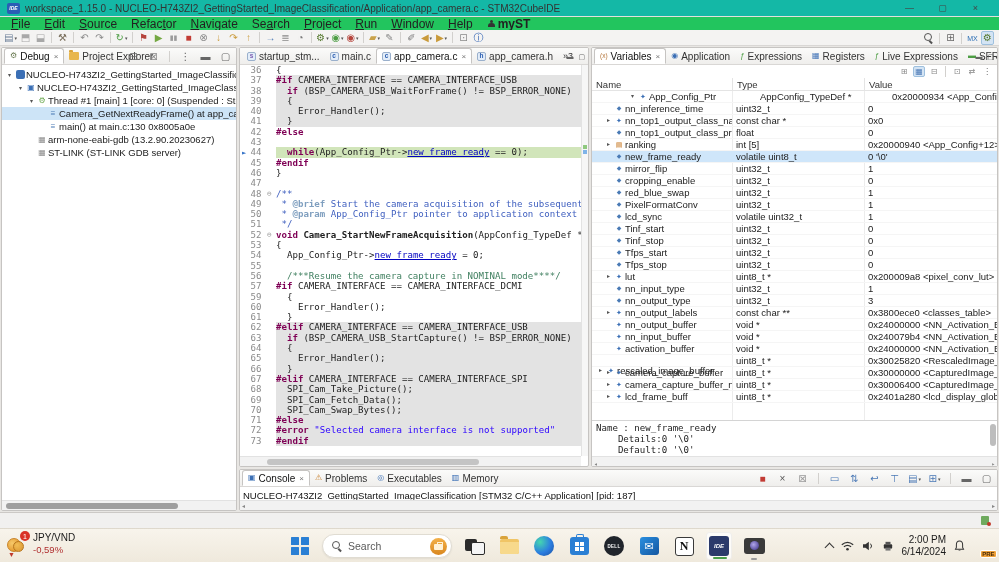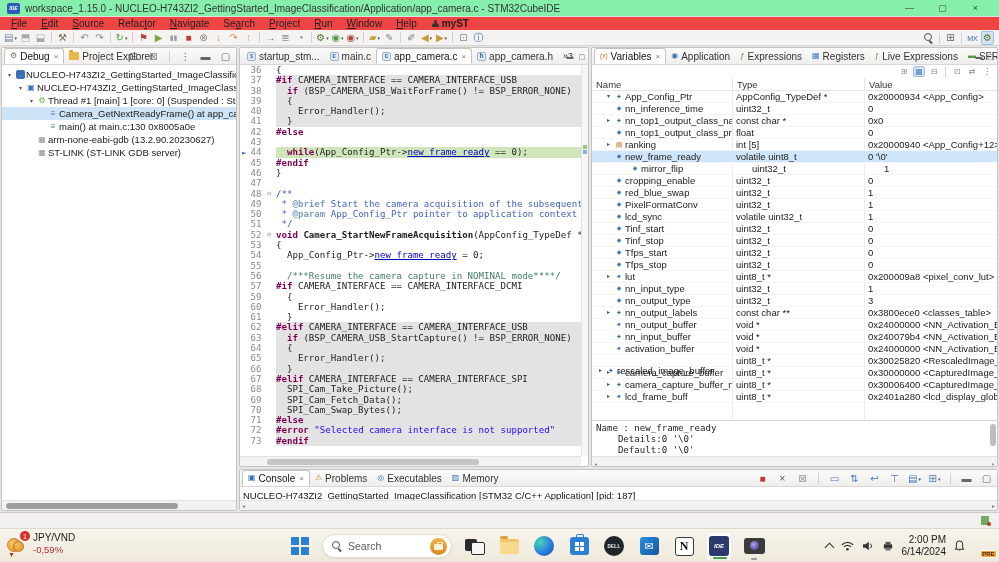--- a/index.html
+++ b/index.html
@@ -1,28 +1,28 @@
 <!DOCTYPE html>
 <html><head>
 <meta charset="utf-8">
 <style>
   *{margin:0;padding:0;box-sizing:border-box}
   html,body{width:999px;height:562px;overflow:hidden}
   body{font-family:"Liberation Sans","DejaVu Sans",sans-serif;background:#e8e6e3;font-size:10px;color:#222}
   #root{position:relative;width:999px;height:562px;background:#e8e6e3;overflow:hidden}
 
   
-  .titlebar{height:17px;background:#86efac;border-bottom:1px solid #e2e0de;display:flex;align-items:center;padding:0 7px;font-size:10px;color:#333}
+  .titlebar{height:17px;background:#14b8a6;border-bottom:1px solid #e2e0de;display:flex;align-items:center;padding:0 7px;font-size:10px;color:#333}
   .appicon{width:13px;height:11px;background:#2a5db5;border-radius:2px;color:#fff;font-size:5px;font-weight:bold;font-style:italic;display:flex;align-items:center;justify-content:center;margin-right:5px;flex:none}
   .title{flex:1;white-space:nowrap;overflow:hidden}
   .wctrls{display:flex;gap:0;flex:none}
   .wctrl{width:33px;text-align:center;font-size:9px;color:#444}
 
   
-  .menubar{height:13px;background:#ef4444;display:flex;align-items:center;padding-left:4px;font-size:10px;color:#222}
+  .menubar{height:13px;background:#22c55e;display:flex;align-items:center;padding-left:4px;font-size:12px;color:#222}
   .menu-item{padding:0 7px;white-space:nowrap}
   .account{display:flex;align-items:center;gap:3px;margin-left:8px;font-weight:bold}
   .person{width:7px;height:8px;position:relative;display:inline-block}
   .person::before{content:"";position:absolute;left:2px;top:0;width:3.4px;height:3.4px;border-radius:50%;background:#333}
   .person::after{content:"";position:absolute;left:0;top:3.8px;width:7px;height:4px;border-radius:3px 3px 0 0;background:#333}
 
   
   .toolbar{height:16px;background:#f4f3f2;border-bottom:1px solid #d9d7d5;display:flex;align-items:center;padding:0 3px;position:relative}
   .tbicon{height:14px;min-width:13px;display:flex;align-items:center;justify-content:center;font-size:10px;margin:0 1px;border-radius:2px}
   .tbicon .glyph{line-height:1}
@@ -541,21 +541,21 @@
       <div class="vhead">
         <span class="vh vh-name">Name</span>
         <span class="vh vh-type" style="border-left:1px solid #e4e4e4">Type</span>
         <span class="vh vh-value" style="border-left:1px solid #e4e4e4">Value</span>
       </div>
       <div class="vrows">
         <span class="vsep" style="left:140px"></span>
         <span class="vsep" style="left:272px"></span>
         <div>
             <div class="vrow">
-              <span class="vcell-name" style="padding-left: 12px;">
+              <span class="vcell-name" style="padding-left: 12px; margin-left: 24px;">
                 <span class="vexp">▾</span>
                 <span class="vico pointer">✦</span>
                 <span>App_Config_Ptr</span>
               </span>
               <span class="vcell-type">AppConfig_TypeDef *</span>
               <span class="vcell-value">0x20000934 &lt;App_Config&gt;</span>
             </div>
             <div class="vrow">
               <span class="vcell-name" style="padding-left: 12px;">
                 <span class="vexp"></span>
@@ -595,21 +595,21 @@
             <div class="vrow selected">
               <span class="vcell-name" style="padding-left: 12px;">
                 <span class="vexp"></span>
                 <span class="vico var">◆</span>
                 <span>new_frame_ready</span>
               </span>
               <span class="vcell-type">volatile uint8_t</span>
               <span class="vcell-value">0 '\0'</span>
             </div>
             <div class="vrow">
-              <span class="vcell-name" style="padding-left: 12px; margin-left: 16px;">
+              <span class="vcell-name" style="padding-left: 12px;">
                 <span class="vexp"></span>
                 <span class="vico var">◆</span>
                 <span>mirror_flip</span>
               </span>
               <span class="vcell-type">uint32_t</span>
               <span class="vcell-value">1</span>
             </div>
             <div class="vrow">
               <span class="vcell-name" style="padding-left: 12px;">
                 <span class="vexp"></span>

